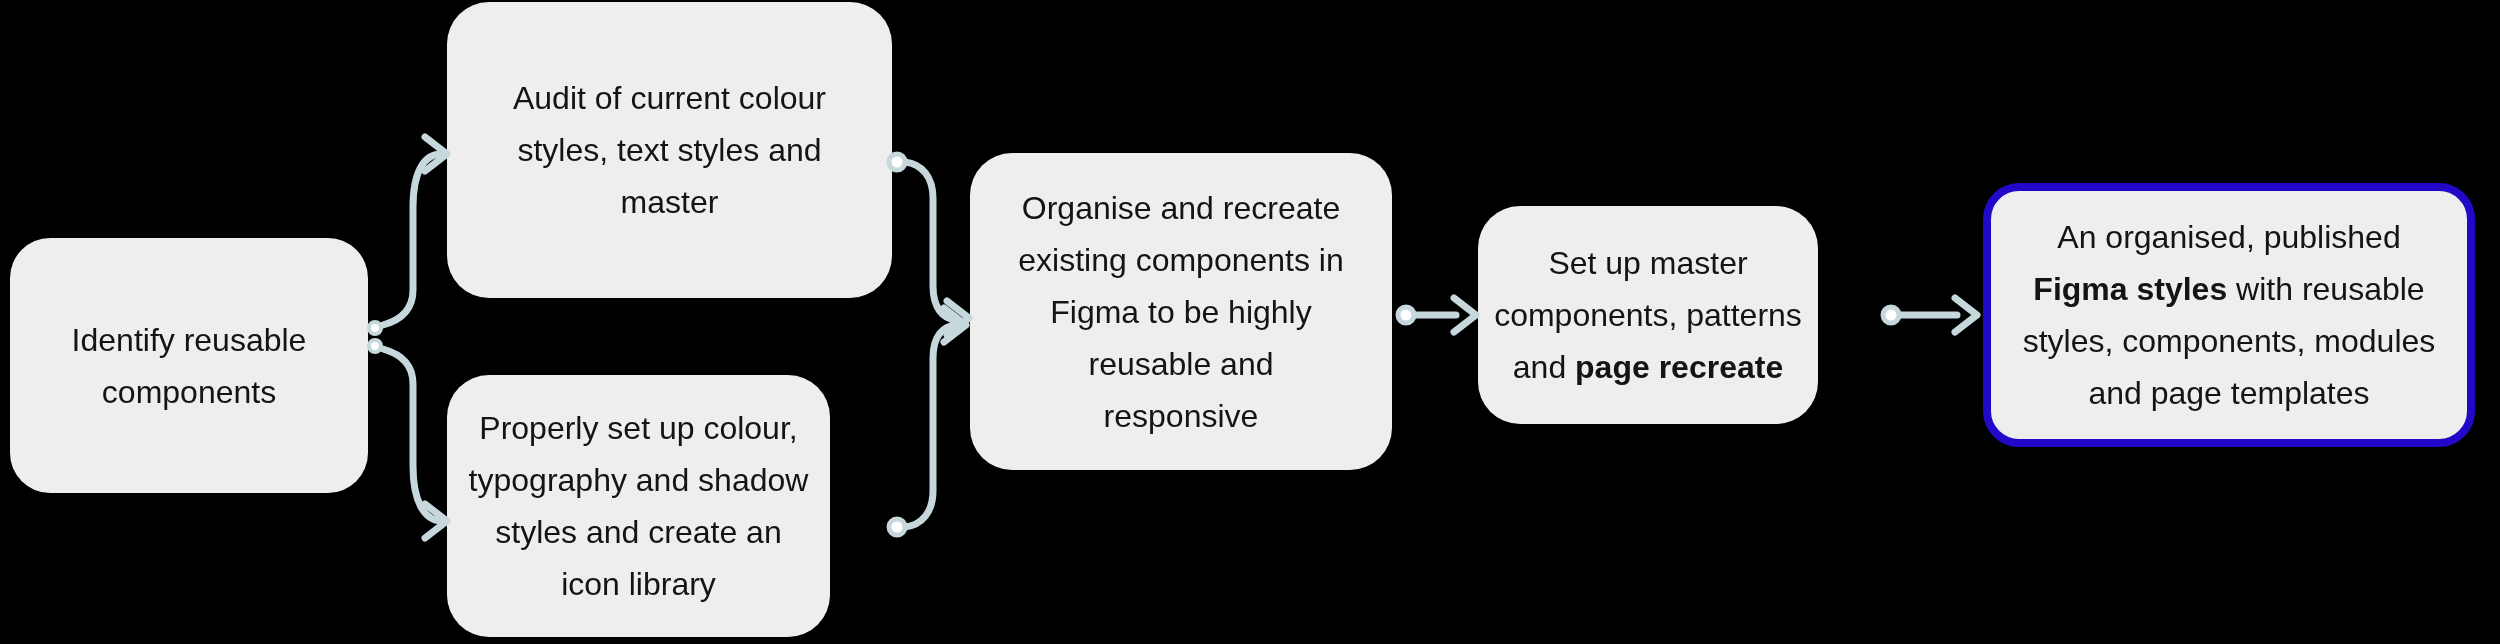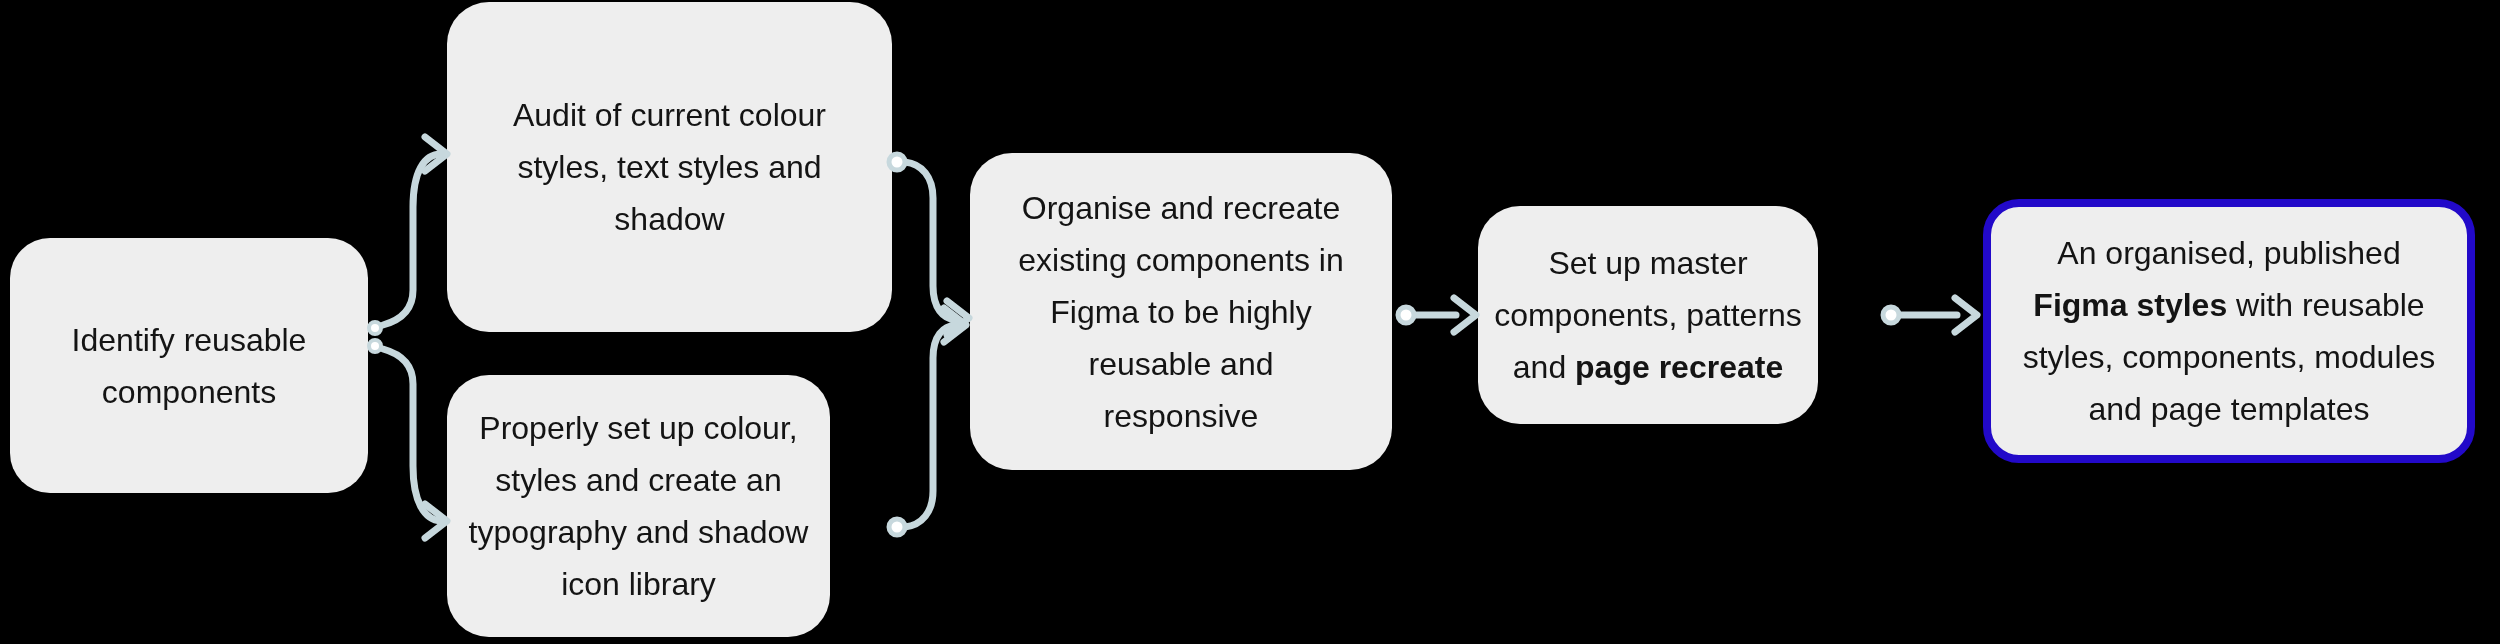--- a/index.html
+++ b/index.html
@@ -35,24 +35,23 @@
     color: var(--node-text);
     font-size: 32px;
     line-height: 52px;
     font-weight: 400;
     padding: 0 12px;
   }
   .node b { font-weight: 700; }
   .node.highlighted {
     border: 8px solid var(--highlight);
     border-radius: 36px;
-    margin-top: 16px;
   }
   .n1 { left: 10px;   top: 208px; width: 358px; height: 255px; border-radius: 40px; margin-top: 30px; }
-  .n2 { left: 447px;  top: 2px;   width: 445px; height: 330px; }
+  .n2 { left: 447px;  top: 2px;   width: 445px; height: 296px; }
   .n3 { left: 447px;  top: 375px; width: 383px; height: 262px; }
   .n4 { left: 970px;  top: 153px; width: 422px; height: 317px; text-align: center; }
   .n5 { left: 1478px; top: 206px; width: 340px; height: 218px; }
   .n6 { left: 1983px; top: 183px; width: 492px; height: 264px; }
   svg.connectors {
     position: absolute;
     left: 0; top: 0;
     width: 2500px;
     height: 644px;
     pointer-events: none;
@@ -80,29 +79,29 @@
     <div>
         <div>Identify reusable</div>
         <div>components</div>
       </div>
   </div>
 
   <div class="node n2">
     <div>
         <div>Audit of current colour</div>
         <div>styles, text styles and</div>
-        <div>shadow</div>
+        <div>master</div>
       </div>
   </div>
 
   <div class="node n3">
     <div>
         <div>Properly set up colour,</div>
+        <div>typography and shadow</div>
         <div>styles and create an</div>
-        <div>typography and shadow</div>
         <div>icon library</div>
       </div>
   </div>
 
   <div class="node n4">
     <div>
         <div>Organise and recreate</div>
         <div>existing components in</div>
         <div>Figma to be highly</div>
         <div>reusable and</div>

